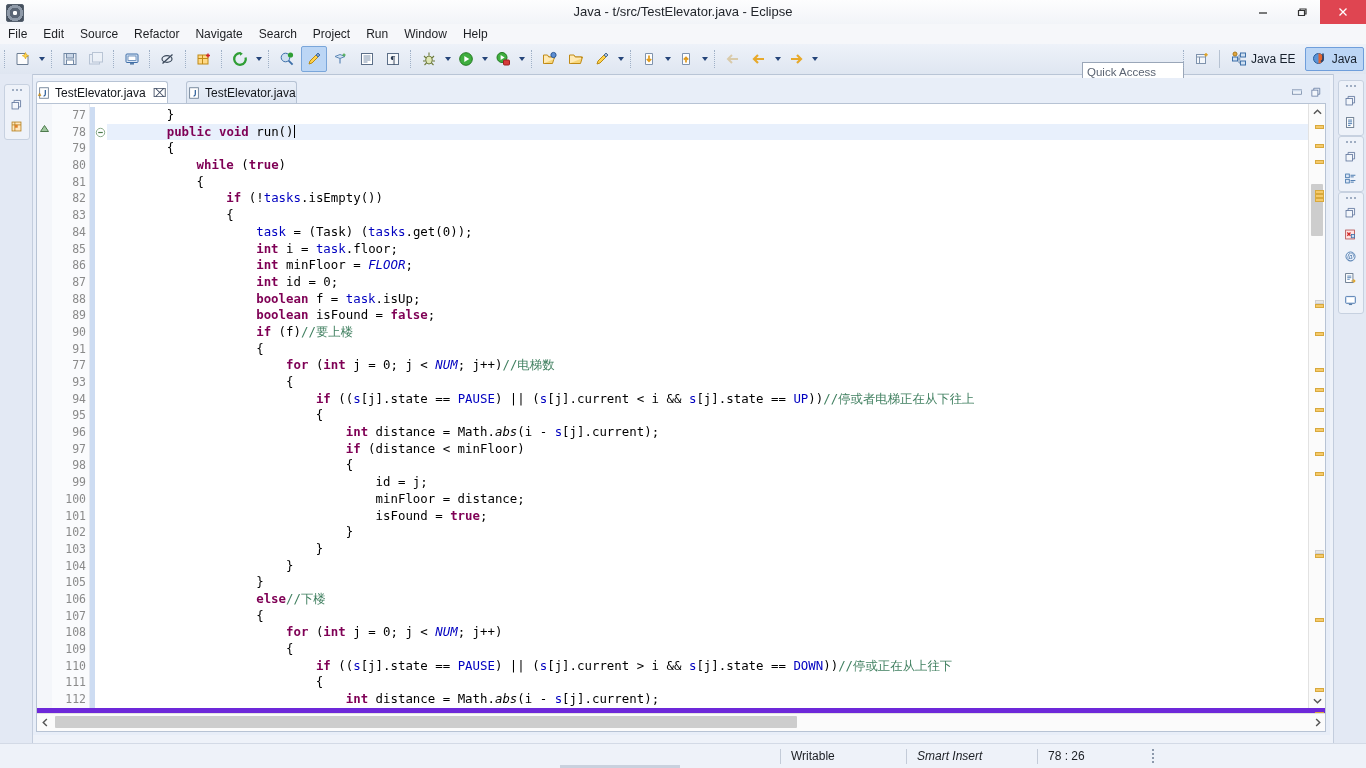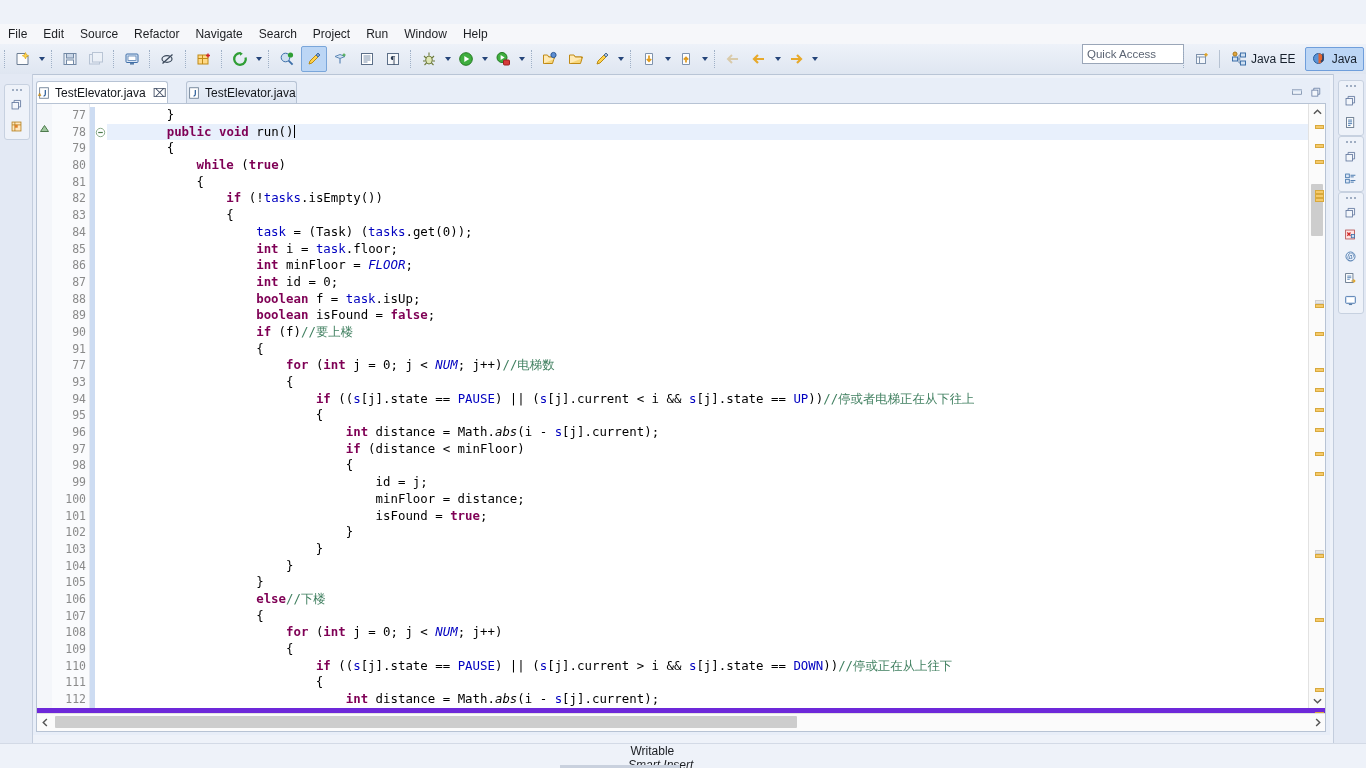--- a/index.html
+++ b/index.html
@@ -62,21 +62,21 @@
     width:11px;height:24px;display:flex;align-items:center;justify-content:center;
   }
   .tb-arrow i{
     display:block;width:0;height:0;border-left:3.5px solid transparent;border-right:3.5px solid transparent;
     border-top:4px solid #25457a;
   }
   .ico{width:16px;height:16px;display:block;}
 
   
   .quick{
-    position:absolute;right:182px;top:44px;width:100px;height:18px;
+    position:absolute;right:182px;top:62px;width:100px;height:18px;
     background:#ffffff;border:1px solid #9aa6b8;
   }
   .quick span{display:block;padding:0 4px;line-height:18px;font-size:11.5px;color:#5b6473;}
   .tb-right{position:absolute;right:0;top:44px;height:30px;display:flex;align-items:center;}
   .persp-btn{
     height:22px;display:flex;align-items:center;gap:4px;padding:0 6px;margin-right:2px;
     font-size:12px;color:#17202c;border:1px solid transparent;border-radius:2px;
   }
   .persp-btn.sel{background:#bcd6f5;border-color:#6f9edb;}
   .persp-open{width:26px;height:22px;display:flex;align-items:center;justify-content:center;}
@@ -190,36 +190,58 @@
     position:absolute;left:0;bottom:0;right:0;height:17px;
     background:#fbfbfb;border-top:1px solid #e2e2e2;
   }
   .hs-arrow{position:absolute;top:0;width:16px;height:16px;display:flex;align-items:center;justify-content:center;}
   .hs-thumb{position:absolute;left:18px;top:2px;height:12px;width:742px;background:#cdcdcd;border-radius:1px;}
 
   
   .statusbar{
     position:absolute;left:0;bottom:0;width:1366px;height:24px;
     background:#eef2f9;border-top:1px solid #d3dae6;
-    display:flex;align-items:center;flex-direction:column;
+    display:flex;align-items:center;
   }
   .sb-cell{
     height:24px;display:flex;align-items:center;padding:0 10px;
     font-size:12px;color:#1a1d22;
   }
   .sb-div{width:1px;height:15px;background:#c3cbd8;}
   .sb-grip{display:flex;flex-direction:column;gap:2px;margin-left:14px;}
   .sb-grip b{width:2px;height:2px;background:#8c99ab;display:block;}
   .sb-bottomline{position:absolute;left:560px;bottom:0;width:120px;height:3px;background:#c9d1de;}
 </style>
 </head>
 <body>
 
 <div class="app">
 
+  <div class="titlebar">
+    <div class="title-icon"></div>
+    <div class="title-text">Java - t/src/TestElevator.java - Eclipse</div>
+    <div class="wbtns">
+      <div class="wbtn">
+        <svg width="12" height="12" viewBox="0 0 12 12">
+            <path d="M2 7h8" stroke="#333" stroke-width="1.3"></path>
+          </svg>
+      </div>
+      <div class="wbtn">
+        <svg width="12" height="12" viewBox="0 0 12 12">
+          <path d="M3.5 4.5h6v5h-6z" fill="none" stroke="#333" stroke-width="1.2"></path>
+          <path d="M5 4.5V3h6v5H9.5" fill="none" stroke="#333" stroke-width="1.2"></path>
+        </svg>
+      </div>
+      <div class="wbtn close">
+        <svg width="12" height="12" viewBox="0 0 12 12">
+            <path d="M2.5 2.5l7 7M9.5 2.5l-7 7" stroke="#fff" stroke-width="1.3"></path>
+          </svg>
+      </div>
+    </div>
+  </div>
 
   <div class="menubar">
     <div class="menu-item">File</div>
     <div class="menu-item">Edit</div>
     <div class="menu-item">Source</div>
     <div class="menu-item">Refactor</div>
     <div class="menu-item">Navigate</div>
     <div class="menu-item">Search</div>
     <div class="menu-item">Project</div>
     <div class="menu-item">Run</div>

